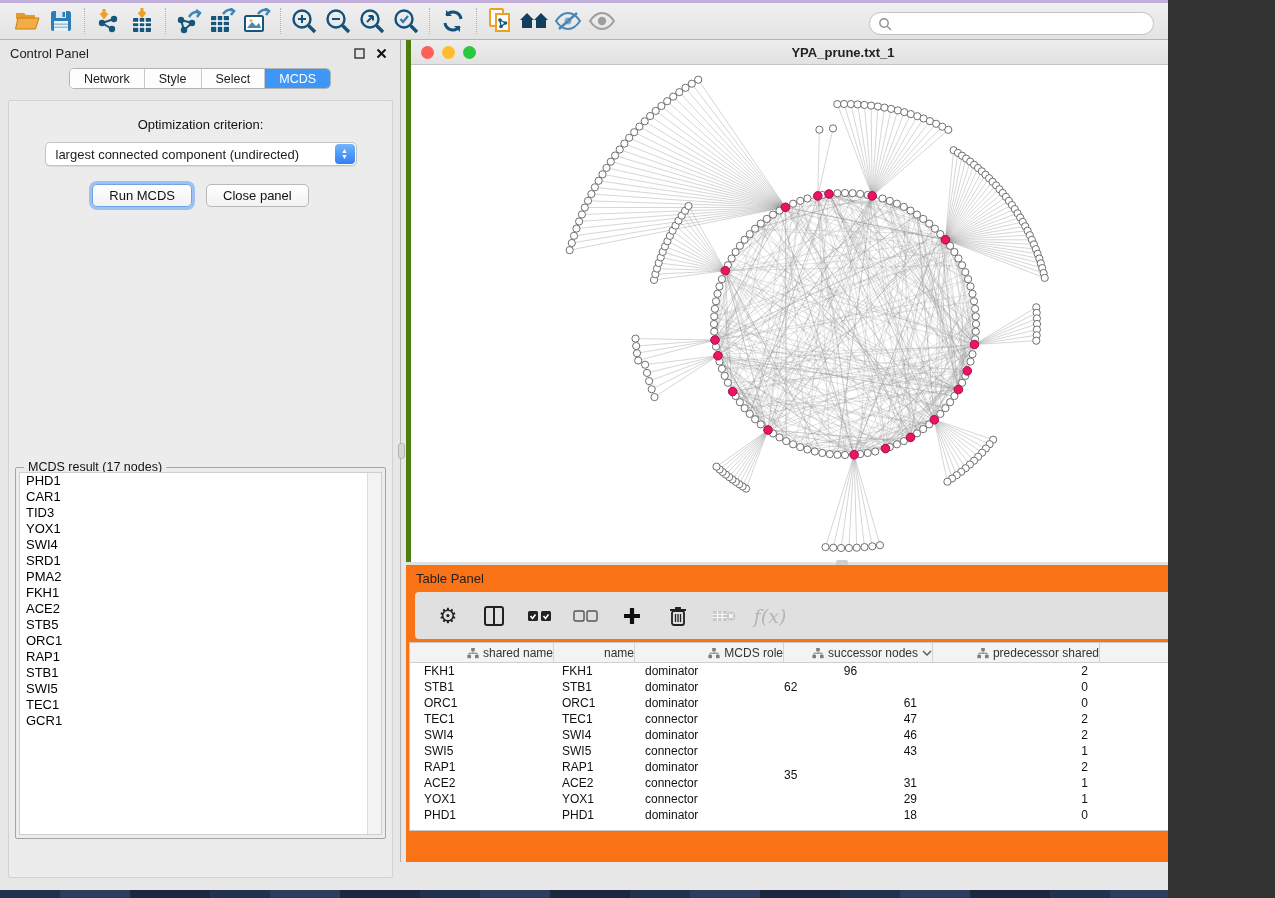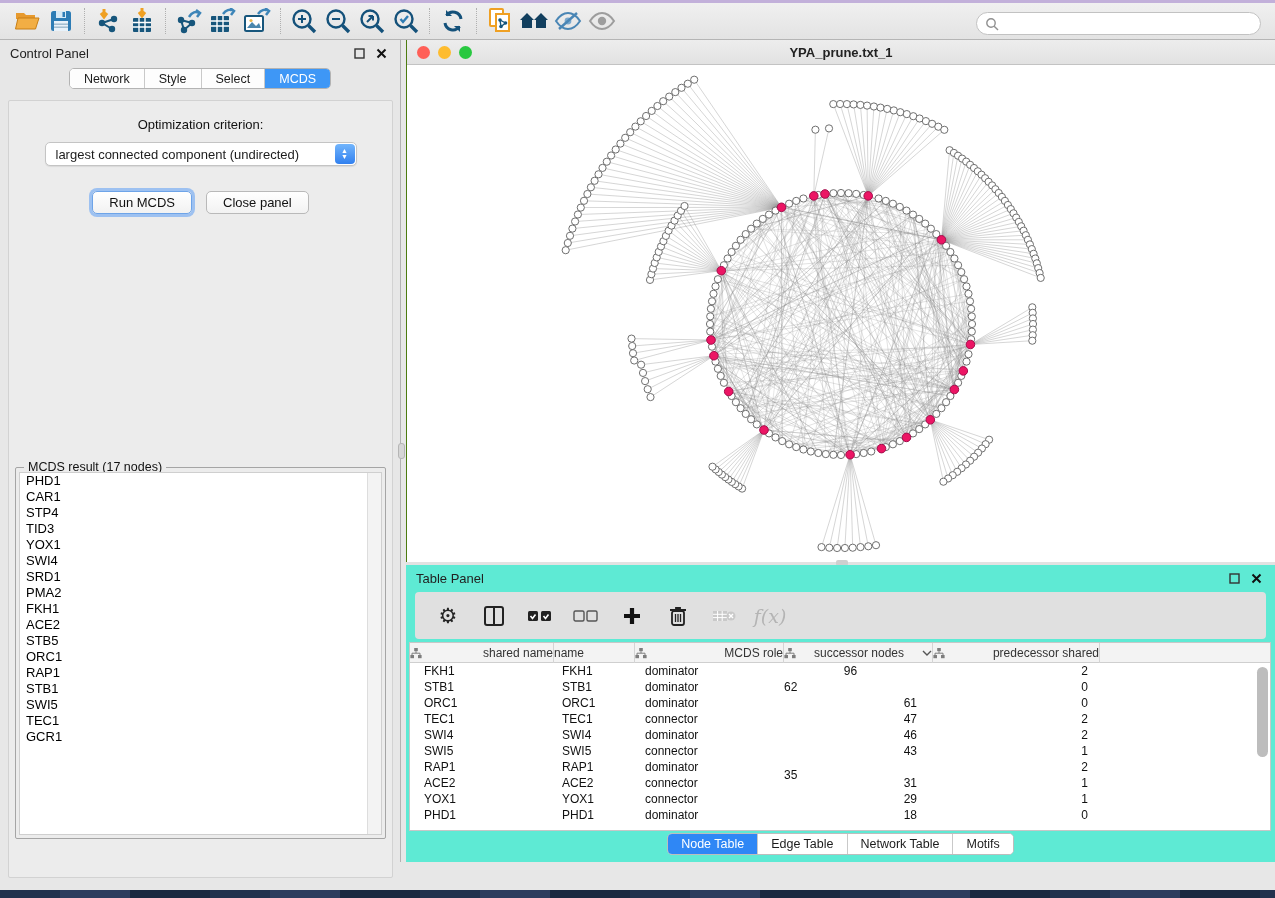--- a/index.html
+++ b/index.html
@@ -1,17 +1,17 @@
 <!DOCTYPE html>
 <html><head>
 <meta charset="utf-8">
 <style>
   * { margin:0; padding:0; box-sizing:border-box; }
   body { background:#333; }
-  .screen { position:relative; width:1275px; height:898px; overflow:hidden;
+  .screen { position:relative; width:1168px; height:898px; overflow:hidden;
     background:#e7e7e7; font-family:"Liberation Sans", sans-serif; color:#1c1c1c; }
 
   
   .top-strip { position:absolute; left:0; top:0; width:100%; height:3px; background:#c2b0da; }
   .toolbar { position:absolute; left:0; top:3px; width:100%; height:37px;
     background:linear-gradient(#f0f0f0,#e3e3e3); border-bottom:1px solid #b5b5b5;
     display:flex; align-items:center; padding-left:10px; }
   .tb-btn { width:34px; height:30px; display:flex; align-items:center; justify-content:center; }
   .tb-sep { width:1px; height:26px; border-left:1px dotted #b0b0b0; margin:0 6px; }
   .search-wrap { position:absolute; right:14px; top:9px; width:285px; height:23px;
@@ -31,58 +31,58 @@
   .seg .tab.active { background:#3e97f6; color:#fff; }
   .cp-inner { position:absolute; left:8px; top:60px; width:385px; height:778px;
     background:#ececec; border:1px solid #d2d2d2; border-radius:2px; }
   .opt-label { text-align:center; margin-top:16px; font-size:13px; color:#111; }
   .combo { position:relative; margin:10px auto 0; width:312px; height:24px; background:#fff;
     border:1px solid #c4c4c4; border-radius:5px; display:flex; align-items:center;
     font-size:13px; padding-left:10px; box-shadow:0 1px 1px rgba(0,0,0,.08); }
   .combo .stepper { position:absolute; right:1px; top:1px; width:20px; height:20px; border-radius:4px;
     background:linear-gradient(#72b5fc,#3180ef); display:flex; flex-direction:column; align-items:center; justify-content:center; }
   .combo .stepper span { color:#fff; font-size:7px; line-height:6px; }
-  .btn-row { display:flex; justify-content:center; gap:14px; margin-top:25px; }
+  .btn-row { display:flex; justify-content:center; gap:14px; margin-top:18px; }
   .mac-btn { height:23px; padding:0 16px; background:linear-gradient(#ffffff,#f2f2f2);
     border:1px solid #b9b9b9; border-radius:5px; font-size:13px; display:flex; align-items:center; color:#111; }
   .mac-btn.focused { box-shadow:0 0 0 3px rgba(77,150,245,.5); border-color:#6ea4e8; }
   .result-box { position:absolute; left:6px; top:366px; width:371px; height:372px;
     border:1px solid #a5a5a5; border-radius:2px; }
   .result-legend { position:absolute; left:8px; top:-8px; background:#ececec; padding:0 4px; font-size:12.5px; color:#111; }
   .result-list { position:absolute; left:3px; top:4px; right:3px; bottom:3px; background:#fff;
     border:1px solid #cfcfcf; overflow:hidden; }
   .result-scroll { position:absolute; right:0; top:0; bottom:0; width:14px; background:#f3f3f3; border-left:1px solid #ddd; }
   .list-item { font-size:13px; line-height:16px; padding-left:6px; color:#000; }
 
   
   .v-grip { position:absolute; left:398px; top:443px; width:7px; height:16px; background:#d6d6d6;
     border:1px solid #b5b5b5; border-radius:3px; }
 
   
   .network-frame { position:absolute; left:406px; top:40px; width:869px; height:522px;
-    background:#fff; border-left:1px solid #4d7c0f; }
+    background:#fff; border-left:5px solid #4d7c0f; }
   .net-titlebar { height:25px; background:linear-gradient(#ededed,#e2e2e2); border-bottom:1px solid #c3c3c3;
     display:flex; align-items:center; position:relative; }
   .traffic { display:flex; gap:8px; margin-left:10px; }
   .light { width:13px; height:13px; border-radius:50%; }
   .net-title { position:absolute; left:0; right:0; text-align:center; font-size:13px; font-weight:bold; color:#222; }
   .net-canvas { position:absolute; left:0; top:25px; width:869px; height:497px; background:#fff; }
 
   
   .h-split { position:absolute; left:406px; top:562px; width:869px; height:3px; background:#e2e2e2; }
   .h-grip { position:absolute; left:836px; top:560px; width:12px; height:6px; background:#cfcfcf; border-radius:2px; }
-  .table-panel { position:absolute; left:406px; top:565px; width:869px; height:297px; background:#5eead4; }
+  .table-panel { position:absolute; left:406px; top:565px; width:869px; height:297px; background:#f97316; }
   .tp-toolbar { position:absolute; left:9px; top:27px; width:851px; height:47px; background:#e0e0e0;
     border-radius:4px; display:flex; align-items:center; gap:20px; padding-left:20px; }
   .tp-icon { width:26px; height:26px; display:flex; align-items:center; justify-content:center; }
   .fx { font-family:"DejaVu Serif", serif; font-style:italic; font-size:19px; color:#b4b4b4; }
   .gear-glyph { font-size:21px; color:#242424; line-height:21px; }
   .tbl-wrap { position:absolute; left:3px; top:77px; width:862px; height:189px; background:#fff; border:1px solid #c7c7c7; }
   .tbl-head { display:flex; height:20px; background:#f3f3f3; border-bottom:1px solid #cfcfcf; }
-  .th { display:flex; align-items:center; justify-content:space-between; gap:13px; font-size:12px; color:#333;
+  .th { display:flex; align-items:center; justify-content:flex-end; gap:4px; font-size:12px; color:#333;
     border-right:1px solid #d4d4d4; height:20px; }
   .tbl-body .tr { display:flex; height:16px; align-items:center; }
   .td { font-size:12px; color:#111; height:16px; line-height:16px; white-space:nowrap; overflow:hidden; }
   .tbl-vscroll { position:absolute; right:2px; top:24px; width:11px; height:160px; }
   .tbl-thumb { position:absolute; left:0; top:0; width:11px; height:90px; background:#bdbdbd; border-radius:6px; }
   .bottom-tabs { position:absolute; left:0; right:0; top:268px; display:flex; justify-content:center; }
   .bt-group { display:flex; border:1px solid #bdbdbd; border-radius:5px; overflow:hidden; background:#fff; height:22px; }
   .bt-tab { padding:0 13px; display:flex; align-items:center; font-size:12.5px; border-right:1px solid #c9c9c9; background:#fff; }
   .bt-tab:last-child { border-right:none; }
   .bt-tab.active { background:#2f87f5; color:#fff; }
@@ -283,21 +283,20 @@
       <div class="btn-row">
         <div class="mac-btn focused">Run MCDS</div>
         <div class="mac-btn">Close panel</div>
       </div>
       <div class="result-box">
         <div class="result-legend">MCDS result (17 nodes)</div>
         <div class="result-list">
           <div id="mcds-items">
               <div class="list-item">PHD1</div>
               <div class="list-item">CAR1</div>
-              <div class="list-item">STP4</div>
               <div class="list-item">TID3</div>
               <div class="list-item">YOX1</div>
               <div class="list-item">SWI4</div>
               <div class="list-item">SRD1</div>
               <div class="list-item">PMA2</div>
               <div class="list-item">FKH1</div>
               <div class="list-item">ACE2</div>
               <div class="list-item">STB5</div>
               <div class="list-item">ORC1</div>
               <div class="list-item">RAP1</div>
@@ -1327,24 +1326,16 @@
             <div class="td" style="width: 81px; text-align: left; padding-left: 8px;">PHD1</div>
             <div class="td" style="width: 149px; text-align: left; padding-left: 10px;">dominator</div>
             <div class="td" style="width: 149px; text-align: right; padding-right: 16px;">18</div>
             <div class="td" style="width: 167px; text-align: right; padding-right: 12px;">0</div>
           </div>
         </div>
       <div class="tbl-vscroll">
           <div class="tbl-thumb"></div>
         </div>
     </div>
-    <div class="bottom-tabs">
-      <div class="bt-group">
-        <div class="bt-tab active">Node Table</div>
-        <div class="bt-tab">Edge Table</div>
-        <div class="bt-tab">Network Table</div>
-        <div class="bt-tab">Motifs</div>
-      </div>
-    </div>
   </div>
 
   <div class="desktop-strip"></div>
 </div>
 
 </body></html>

